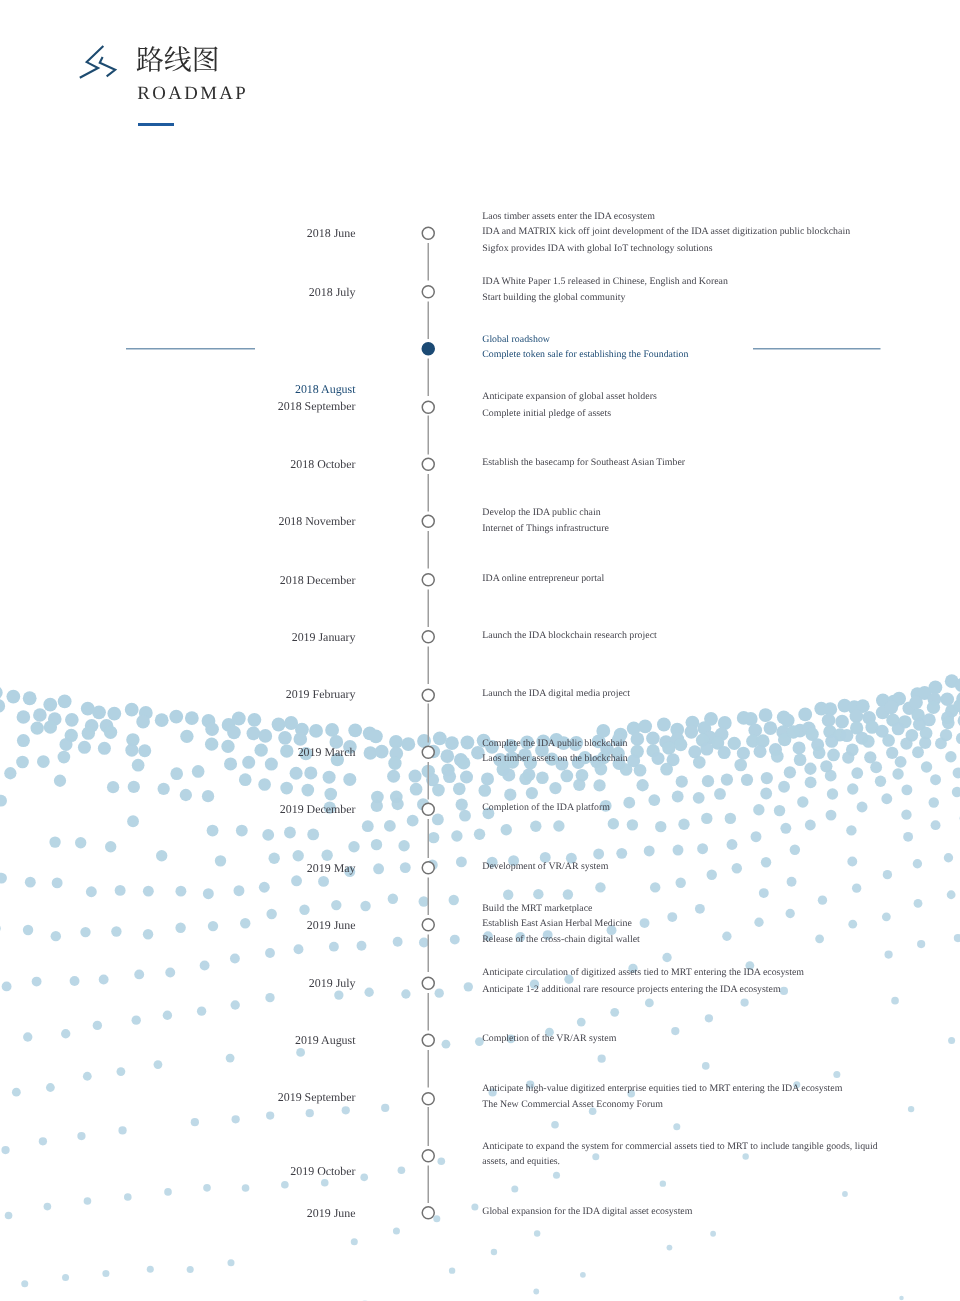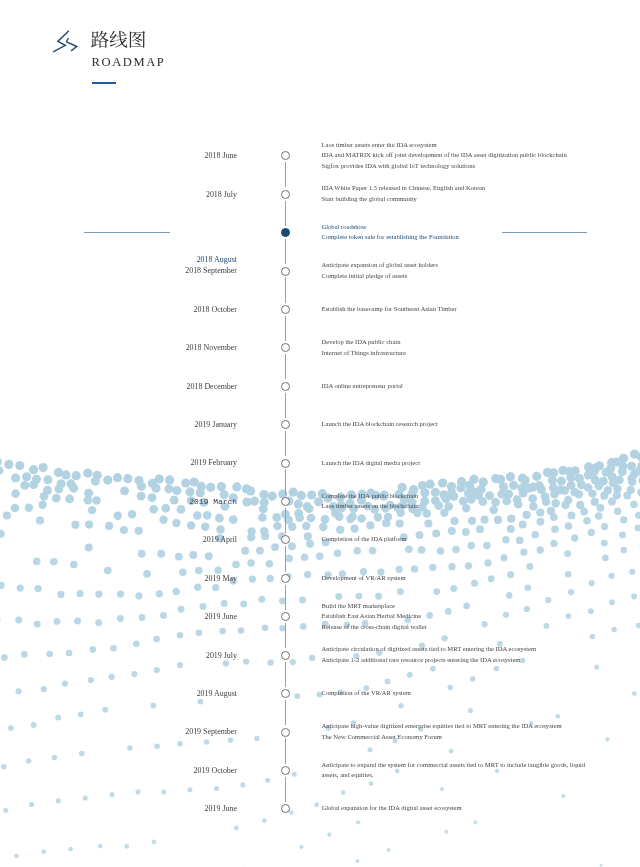--- a/index.html
+++ b/index.html
@@ -733,29 +733,29 @@
         </div>
       </div>
       <div class="row" style="top: 462.86px;">
         <div class="date" style="color: rgb(61, 61, 68);">2019 February</div>
         <div class="marker" style="border-color: rgb(113, 113, 113);"></div>
         <div class="desc" style="color: rgb(69, 69, 77); top: -5.3px;">
           <div class="l">Launch the IDA digital media project</div>
         </div>
       </div>
       <div class="row" style="top: 501.28px;">
-        <div class="date" style="color: rgb(61, 61, 68); font-family: Liberation Mono, monospace;">2019 March</div>
+        <div class="date" style="color: rgb(61, 61, 68);">2019 March</div>
         <div class="marker" style="border-color: rgb(113, 113, 113);"></div>
         <div class="desc" style="color: rgb(69, 69, 77); top: -10.55px;">
           <div class="l">Complete the IDA public blockchain</div>
           <div class="l">Laos timber assets on the blockchain</div>
         </div>
       </div>
       <div class="row" style="top: 539.7px;">
-        <div class="date" style="color: rgb(61, 61, 68);">2019 April</div>
+        <div class="date" style="color: rgb(61, 61, 68);">2019 December</div>
         <div class="marker" style="border-color: rgb(113, 113, 113);"></div>
         <div class="desc" style="color: rgb(69, 69, 77); top: -5.3px;">
           <div class="l">Completion of the IDA platform</div>
         </div>
       </div>
       <div class="row" style="top: 578.12px;">
         <div class="date" style="color: rgb(61, 61, 68);">2019 May</div>
         <div class="marker" style="border-color: rgb(113, 113, 113);"></div>
         <div class="desc" style="color: rgb(69, 69, 77); top: -5.3px;">
           <div class="l">Development of VR/AR system</div>
@@ -787,21 +787,21 @@
       </div>
       <div class="row" style="top: 731.8px;">
         <div class="date" style="color: rgb(61, 61, 68);">2019 September</div>
         <div class="marker" style="border-color: rgb(113, 113, 113);"></div>
         <div class="desc" style="color: rgb(69, 69, 77); top: -10.55px;">
           <div class="l">Anticipate high-value digitized enterprise equities tied to MRT entering the IDA ecosystem</div>
           <div class="l">The New Commercial Asset Economy Forum</div>
         </div>
       </div>
       <div class="row" style="top: 770.22px;">
-        <div class="date" style="color: rgb(61, 61, 68);">2019 October</div>
+        <div class="date" style="color: rgb(61, 61, 68); margin-top: 10px;">2019 October</div>
         <div class="marker" style="border-color: rgb(113, 113, 113);"></div>
         <div class="desc" style="color: rgb(69, 69, 77); top: -10.55px;">
           <div class="l">Anticipate to expand the system for commercial assets tied to MRT to include tangible goods, liquid</div>
           <div class="l">assets, and equities.</div>
         </div>
       </div>
       <div class="row" style="top: 808.64px;">
         <div class="date" style="color: rgb(61, 61, 68);">2019 June</div>
         <div class="marker" style="border-color: rgb(113, 113, 113);"></div>
         <div class="desc" style="color: rgb(69, 69, 77); top: -5.3px;">

